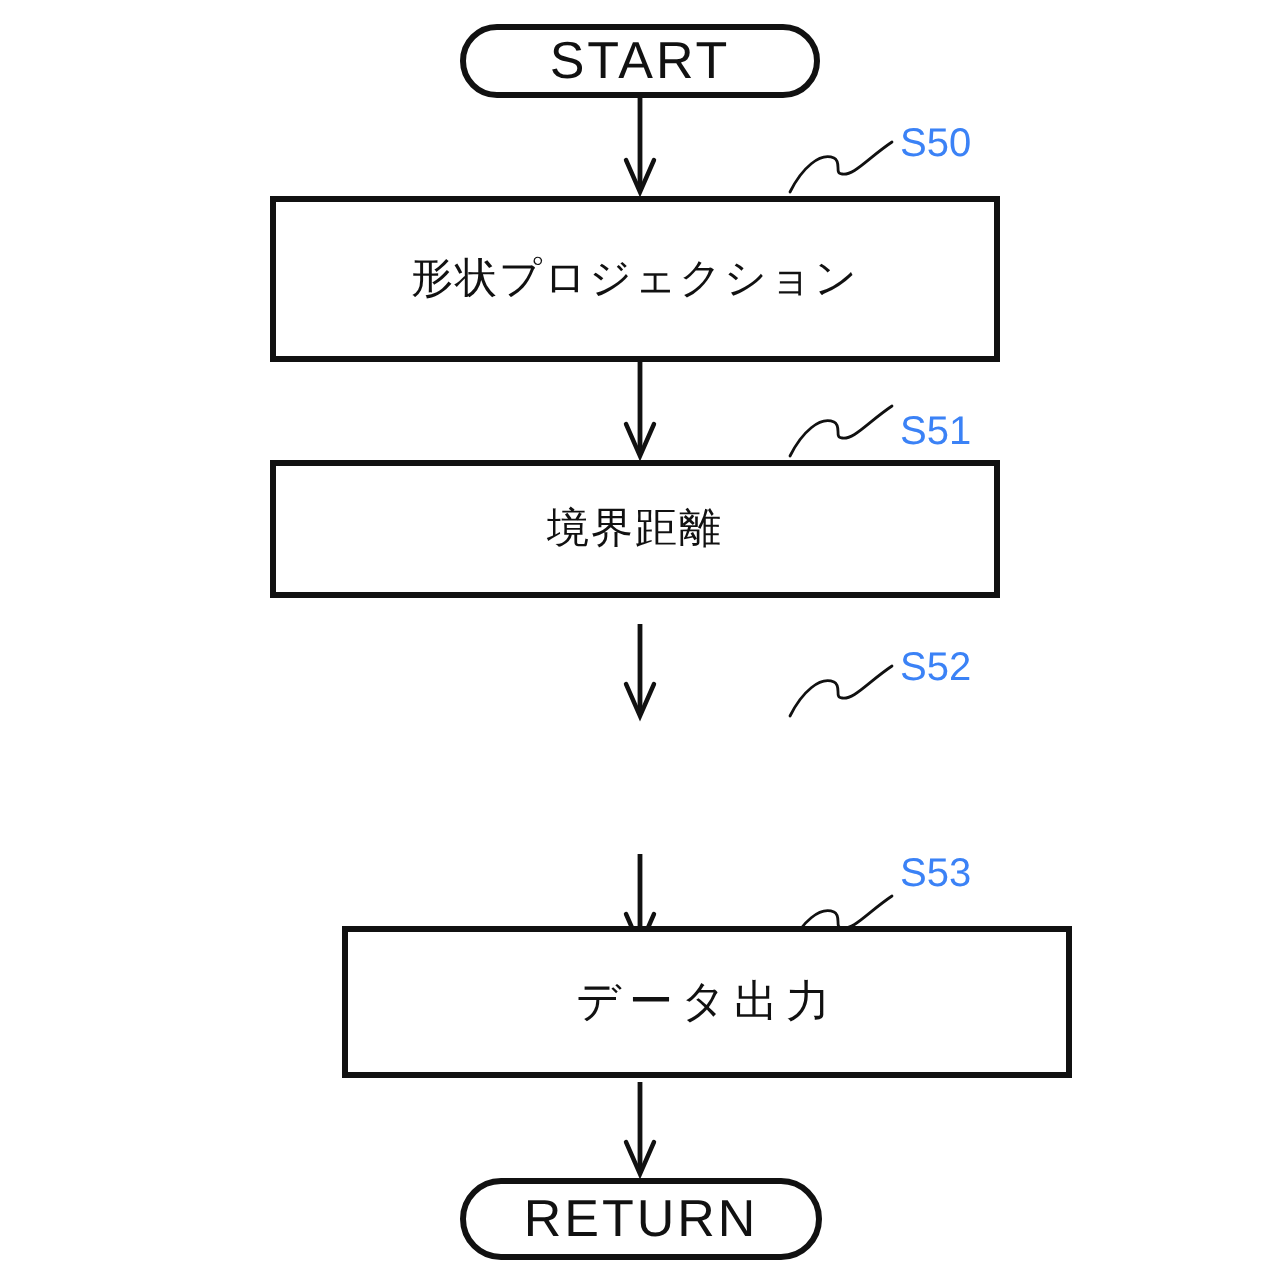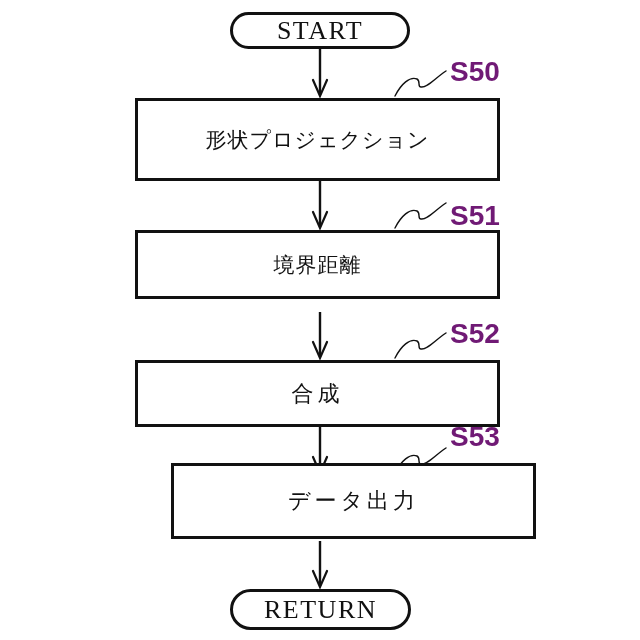--- a/index.html
+++ b/index.html
@@ -30,21 +30,20 @@
     position: absolute;
     box-sizing: border-box;
     border: 3px solid #111111;
     border-radius: 21px;
     background: #ffffff;
     display: flex;
     align-items: center;
     justify-content: center;
     font-size: 26px;
     letter-spacing: 1.5px;
-    font-family: Liberation Serif, serif;
   }
   #start-terminal  { left: 230px; top: 12px;  width: 180px; height: 37px; }
   #return-terminal { left: 230px; top: 589px; width: 181px; height: 41px; }
 
   .step-box {
     position: absolute;
     left: 135px;
     width: 365px;
     box-sizing: border-box;
     border: 3px solid #111111;
@@ -58,25 +57,24 @@
   .step-box.two-line { font-size: 21px; letter-spacing: 1px; line-height: 34px; }
   .step-box.one-line { font-size: 22px; letter-spacing: 4px; }
   #box-s50 { top: 98px;  height: 83px; }
   #box-s51 { top: 230px; height: 69px; }
   #box-s52 { top: 360px; height: 67px; }
   #box-s53 { top: 463px; height: 76px; margin-left: 36px; }
 
   .step-label {
     position: absolute;
     left: 450px;
-    font-size: 28px;
+    font-size: 20px;
     line-height: 32px;
-    color: #701a75;
+    color: #3b82f6;
     white-space: nowrap;
-    font-weight: bold;
   }
   #label-s50 { top: 56px;  }
   #label-s51 { top: 188px; margin-top: 12px; }
   #label-s52 { top: 318px; }
   #label-s53 { top: 421px; }
 </style>
 </head>
 <body>
 
 <div id="canvas">
@@ -115,23 +113,20 @@
   </div>
 
   <div id="box-s50" class="step-box two-line">
     <span>形状プロジェクション</span>
   </div>
 
   <div id="box-s51" class="step-box two-line">
     <span>境界距離</span>
   </div>
 
-  <div id="box-s52" class="step-box one-line">
-    <span>合成</span>
-  </div>
 
   <div id="box-s53" class="step-box one-line">
     <span>データ出力</span>
   </div>
 
   <div id="label-s50" class="step-label">S50</div>
   <div id="label-s51" class="step-label">S51</div>
   <div id="label-s52" class="step-label">S52</div>
   <div id="label-s53" class="step-label">S53</div>
 

